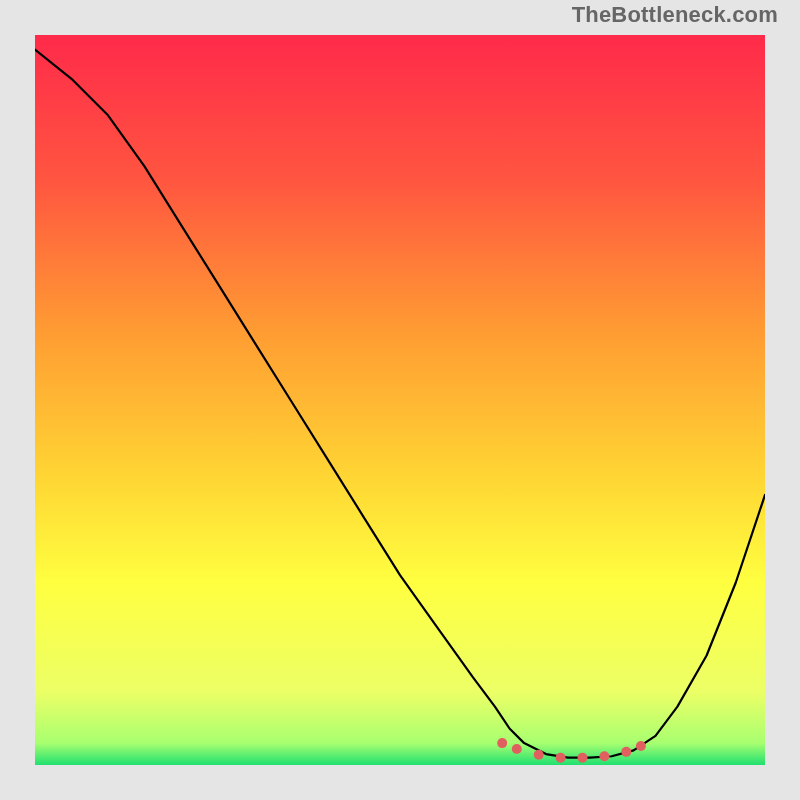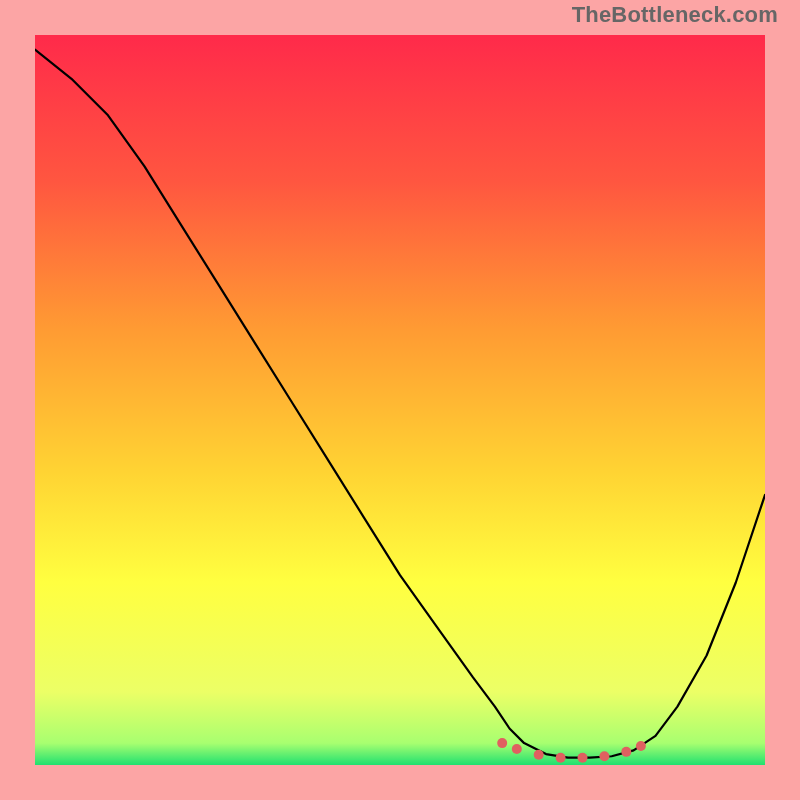--- a/index.html
+++ b/index.html
@@ -1,17 +1,17 @@
 <!DOCTYPE html>
 <html><head>
 <meta charset="utf-8">
 <style>
   * { margin: 0; padding: 0; box-sizing: border-box; }
   html, body { width: 800px; height: 800px; background: #000; font-family: Arial, Helvetica, sans-serif; overflow: hidden; }
-  .wrap { position: relative; width: 800px; height: 800px; background: #fca5a5; padding-left: 16px; }
+  .wrap { position: relative; width: 800px; height: 800px; background: #e5e5e5; padding-left: 16px; }
   .watermark {
     position: absolute;
     top: 2px;
     right: 22px;
     font-size: 22px;
     font-weight: 600;
     color: #666;
     letter-spacing: 0.2px;
     z-index: 10;
   }

